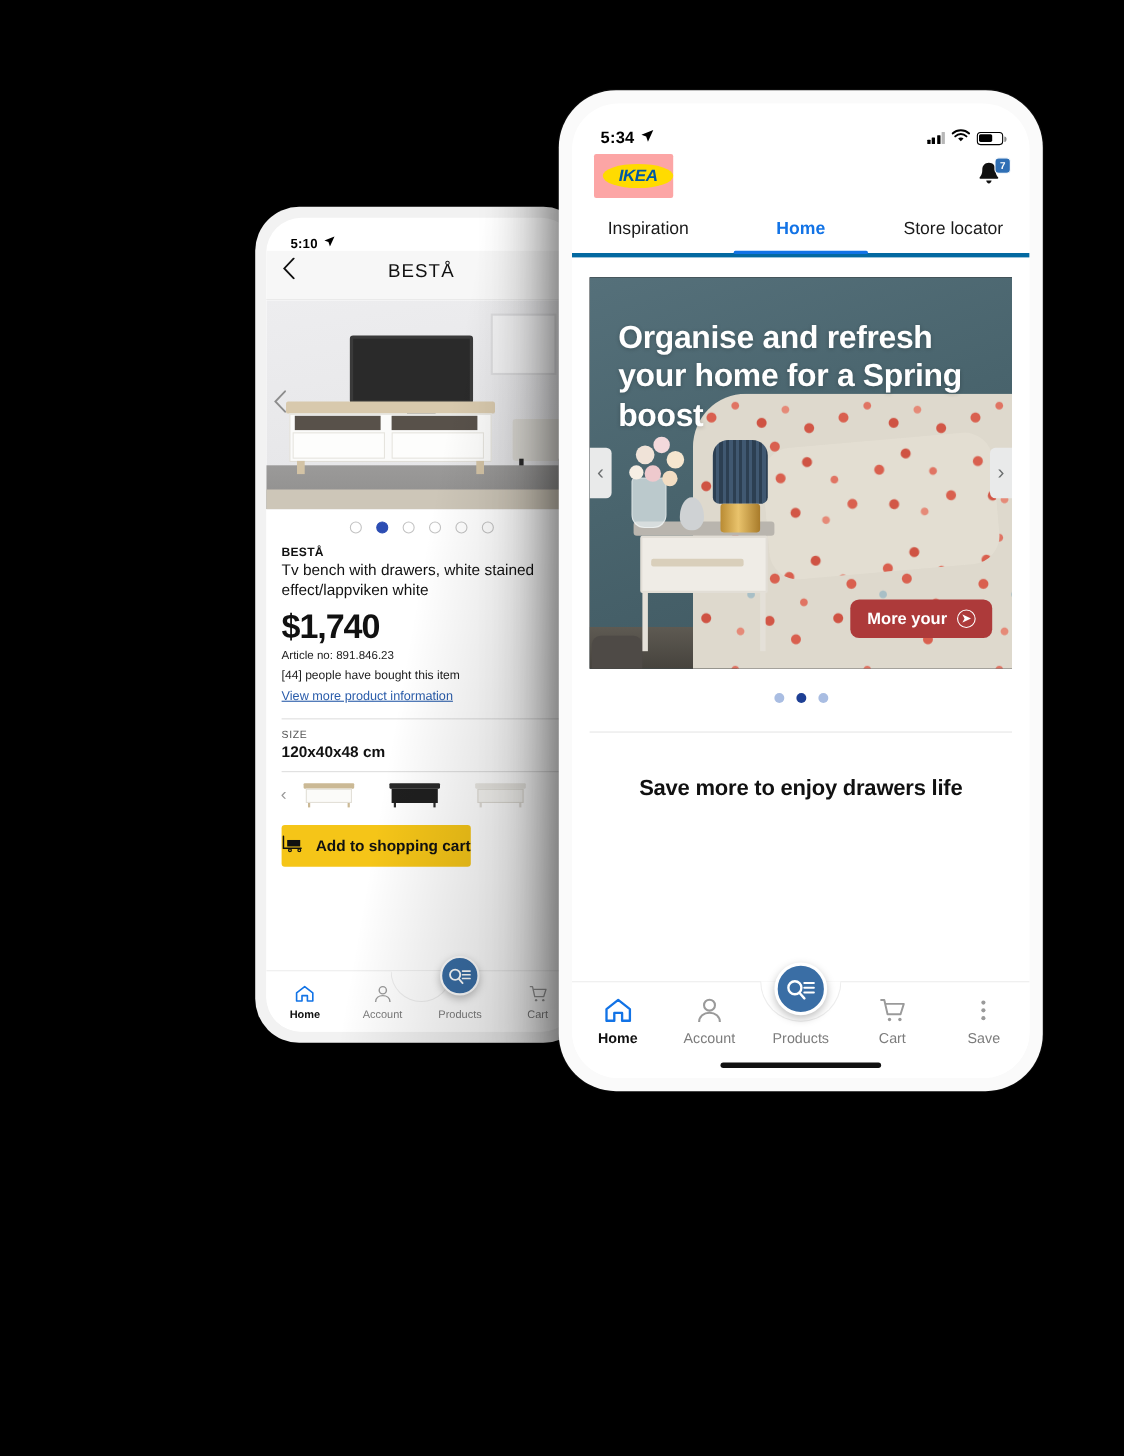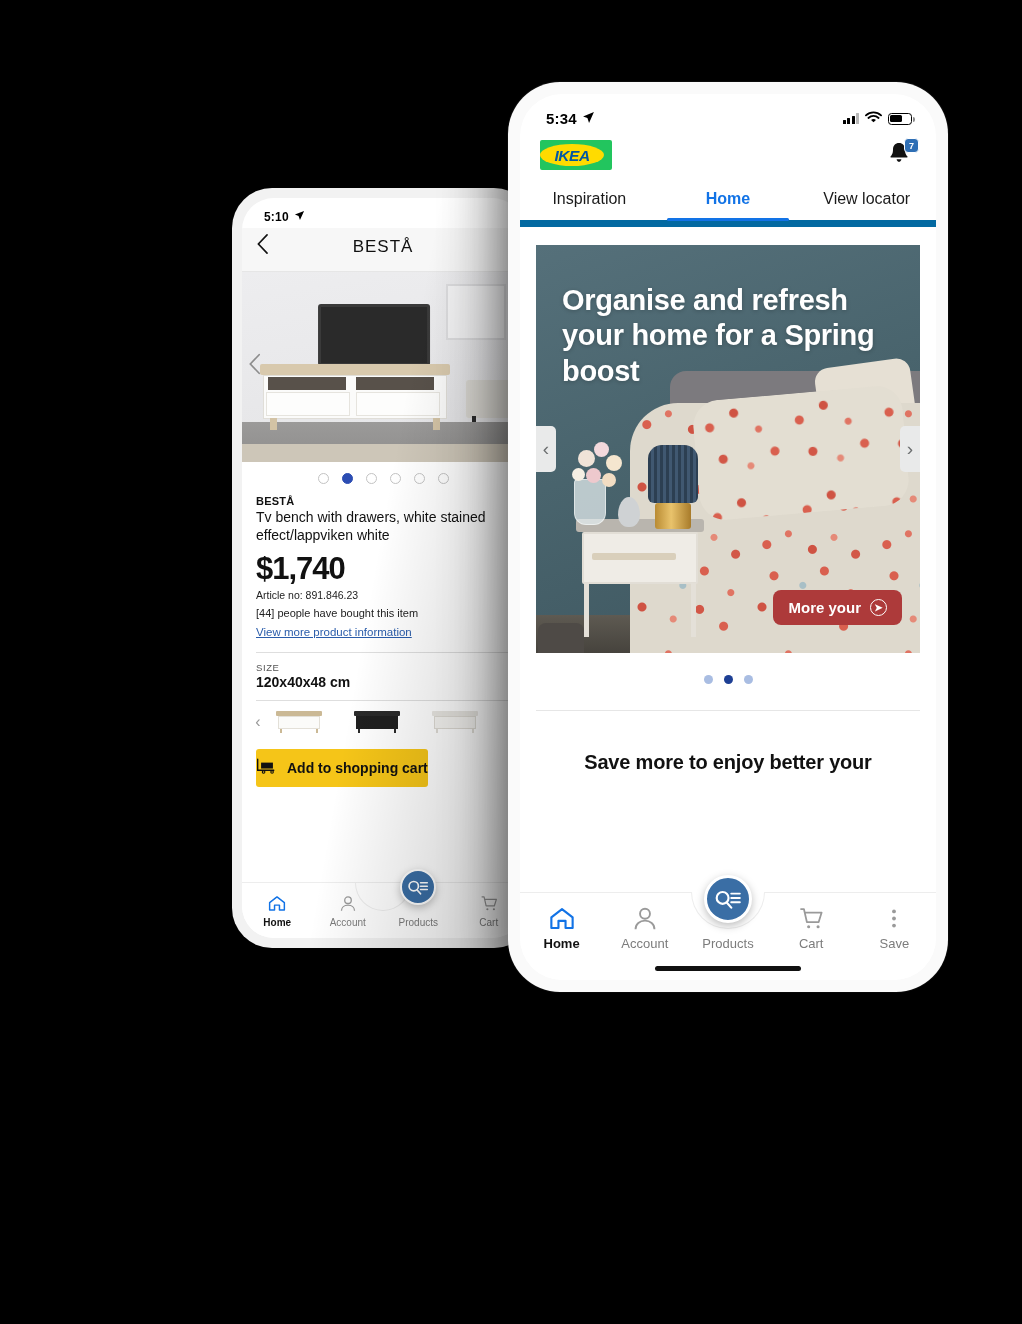--- a/index.html
+++ b/index.html
@@ -33,57 +33,57 @@
     border-radius: 40px; pointer-events: none;
     background: linear-gradient(100deg, rgba(0,0,0,0) 48%, rgba(0,0,0,0.14) 78%, rgba(0,0,0,0.26) 100%);
   }
 
   
   #phone-front { left: 508px; top: 82px; width: 440px; height: 910px; border-radius: 52px; background: #fafafa;
     box-shadow: 0 18px 60px rgba(0,0,0,0.7), 0 0 0 1px rgba(255,255,255,0.06); }
   #phone-front .screen { left: 12px; top: 12px; width: 416px; height: 886px; border-radius: 42px; }
 
   
-  .statusbar { display: flex; align-items: flex-start; justify-content: space-between; }
+  .statusbar { display: flex; align-items: flex-end; justify-content: space-between; }
   .sb-time { font-weight: bold; letter-spacing: .2px; color: #000; display: flex; align-items: center; gap: 5px; }
   .loc-arrow { display: inline-block; }
   .sb-right { display: flex; align-items: center; gap: 6px; }
   .bars { display: flex; align-items: flex-end; gap: 1.5px; height: 11px; }
   .bars i { display: block; width: 3px; background: #000; border-radius: .5px; }
   .bars i:nth-child(1){height:4px}.bars i:nth-child(2){height:6px}
   .bars i:nth-child(3){height:8.5px}.bars i:nth-child(4){height:11px;background:#b8b8b8}
   .batt { width: 24px; height: 12px; border: 1.6px solid #000; border-radius: 3.5px; position: relative; padding: 1.4px; }
   .batt::after { content:""; position:absolute; right:-4px; top:3.5px; width:2px; height:5px; background:#000; border-radius:0 2px 2px 0; opacity:.45;}
   .batt b { display: block; height: 100%; width: 62%; background: #000; border-radius: 1.5px; }
 
   
   #front-status { padding: 16px 24px 0 26px; font-size: 15px; height: 40px; }
 
   #front-appbar { display: flex; align-items: center; justify-content: space-between; padding: 6px 20px 10px 20px; }
-  .ikea-logo { width: 72px; height: 30px; background: #22c55e; border-radius: 2px;
-     display: flex; align-items: center; justify-content: flex-start; position: relative; }
+  .ikea-logo { width: 72px; height: 40px; background: #fca5a5; border-radius: 2px;
+     display: flex; align-items: center; justify-content: flex-end; position: relative; }
   .ikea-logo .ell { width: 64px; height: 22px; background: #ffdb00; border-radius: 50%;
      display: flex; align-items: center; justify-content: center; }
   .ikea-logo .txt { font-family: "Liberation Sans", sans-serif; font-weight: bold; font-size: 15px;
      color: #0058a3; letter-spacing: -0.4px; font-style: italic; transform: scaleX(1.03); }
   .bell-wrap { position: relative; width: 30px; height: 30px; }
   .badge { position: absolute; right: -3px; top: -2px; background: #2f6fb5; color: #fff;
      font-size: 9px; font-weight: bold; min-width: 15px; height: 15px; border-radius: 4px;
      display: flex; align-items: center; justify-content: center; border: 1.5px solid #fff; padding: 0 2px; }
 
-  .tabs { display: flex; border-bottom: 7px solid #0369a1; }
+  .tabs { display: flex; border-bottom: 4px solid #0369a1; }
   .tab { flex: 1; text-align: center; padding: 10px 0 12px; font-size: 16px; color: #1a1a1a;
      position: relative; }
   .tab.active { color: #1273e6; font-weight: bold; }
   .tab.active::after { content: ""; position: absolute; left: 6%; right: 6%; bottom: -1px;
      height: 3px; background: #1273e6; border-radius: 2px; }
 
   
   .hero-wrap { padding: 18px 16px 0 16px; position: relative; }
-  .hero { position: relative; width: 100%; height: 408px; overflow: hidden;
+  .hero { position: relative; width: 100%; height: 356px; overflow: hidden;
      background: #000000; }
   .hero-photo { position: absolute; inset: 0; }
   .wall { position: absolute; inset: 0;
      background: linear-gradient(160deg,#55707a 0%, #49646d 45%, #3e565f 100%); }
   .floorstrip { position:absolute; left:0; right:0; bottom:0; height:38px;
      background: linear-gradient(180deg,#5e5a52,#46433d); }
   .hero-title { position: absolute; left: 26px; top: 38px; right: 40px; color: #fff;
      font-size: 29px; font-weight: bold; line-height: 1.22; letter-spacing: -0.3px;
      text-shadow: 0 1px 4px rgba(0,0,0,0.22); z-index: 5; }
 
@@ -443,21 +443,21 @@
             <path d="M13 3c-3.6 0-6 2.6-6 6.2 0 4.6-1.4 6-2.3 7-.5.5-.2 1.3.5 1.3h15.6c.7 0 1-.8.5-1.3-.9-1-2.3-2.4-2.3-7C19 5.6 16.6 3 13 3z" fill="#111"></path>
             <path d="M10.6 19.2c.2 1.5 1.2 2.6 2.4 2.6s2.2-1.1 2.4-2.6z" fill="#111"></path>
           </svg>
           <span class="badge">7</span>
         </div>
       </div>
 
       <div class="tabs">
         <div class="tab">Inspiration</div>
         <div class="tab active">Home</div>
-        <div class="tab">View locator</div>
+        <div class="tab">Store locator</div>
       </div>
 
       <div class="hero-wrap">
         <div class="hero">
           <div class="hero-photo">
             <div class="wall"></div>
             <div class="floorstrip"></div>
             <div class="stool"></div>
             <div class="bed-head"></div>
             <div class="bed-pillow-green"></div>
@@ -494,21 +494,21 @@
         </div>
       </div>
 
       <div class="dots">
         <span class="dot"></span>
         <span class="dot on"></span>
         <span class="dot"></span>
       </div>
 
       <div class="divider"></div>
-      <div class="section-title">Save more to enjoy better your</div>
+      <div class="section-title">Save more to enjoy drawers life</div>
 
       <div class="tabbar" style="height:88px;padding-top:12px">
         <div class="fab-notch" style="top:-1px"></div>
         <div class="tabitem active">
           <span class="ticon">
             <svg width="26" height="25" viewBox="0 0 22 20">
                 <path d="M2 9 11 2l9 7v9h-6v-6H8v6H2z" fill="none" stroke="#1273e6" stroke-width="1.8" stroke-linejoin="round"></path>
               </svg>
           </span>
           <span class="lbl">Home</span>

